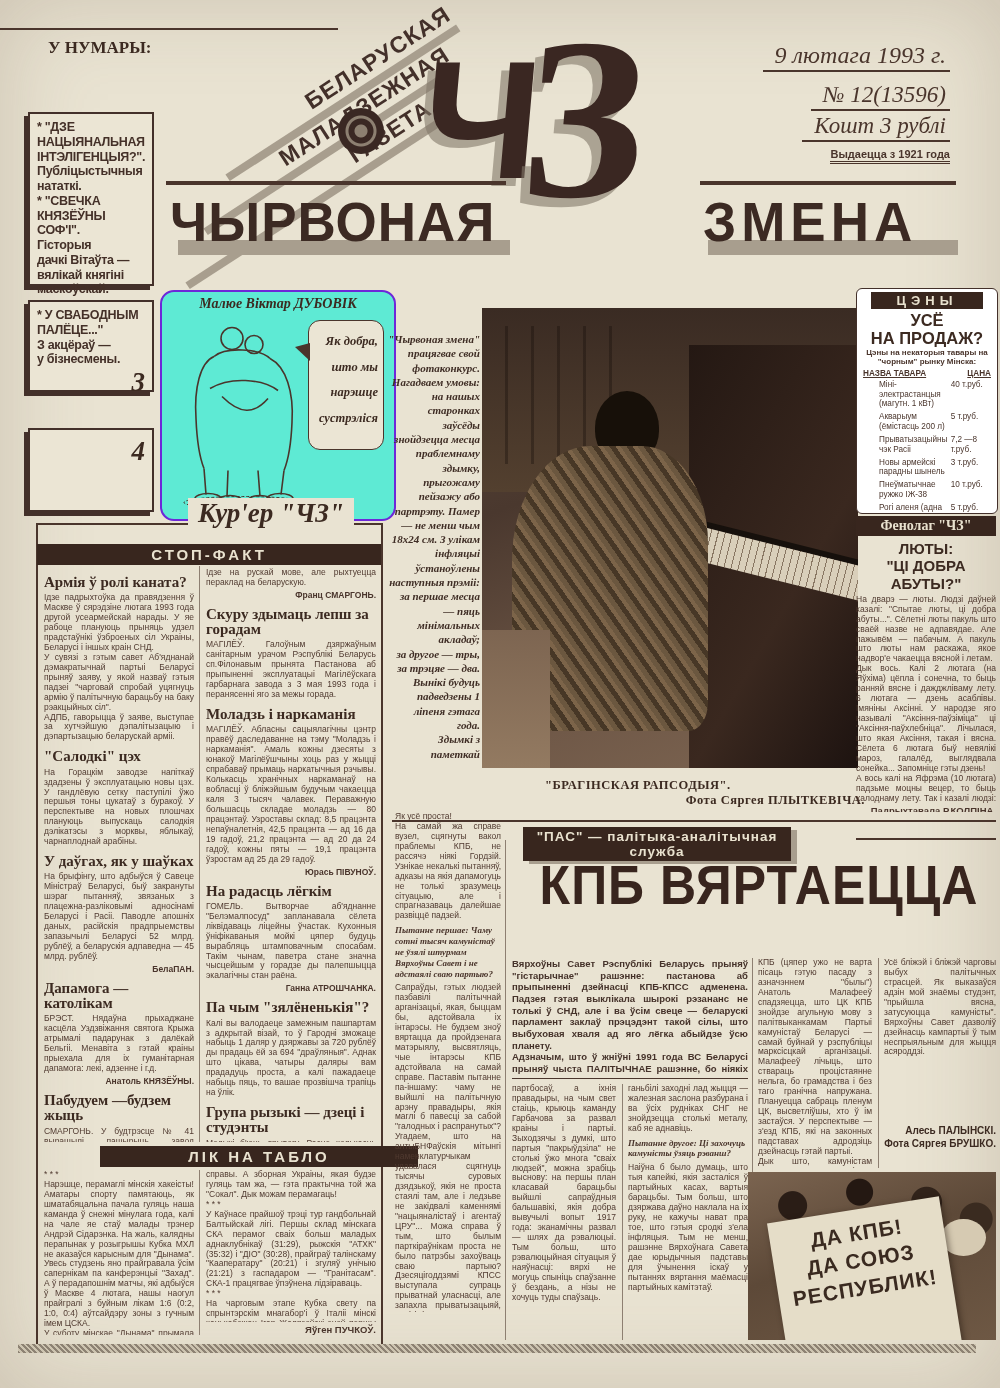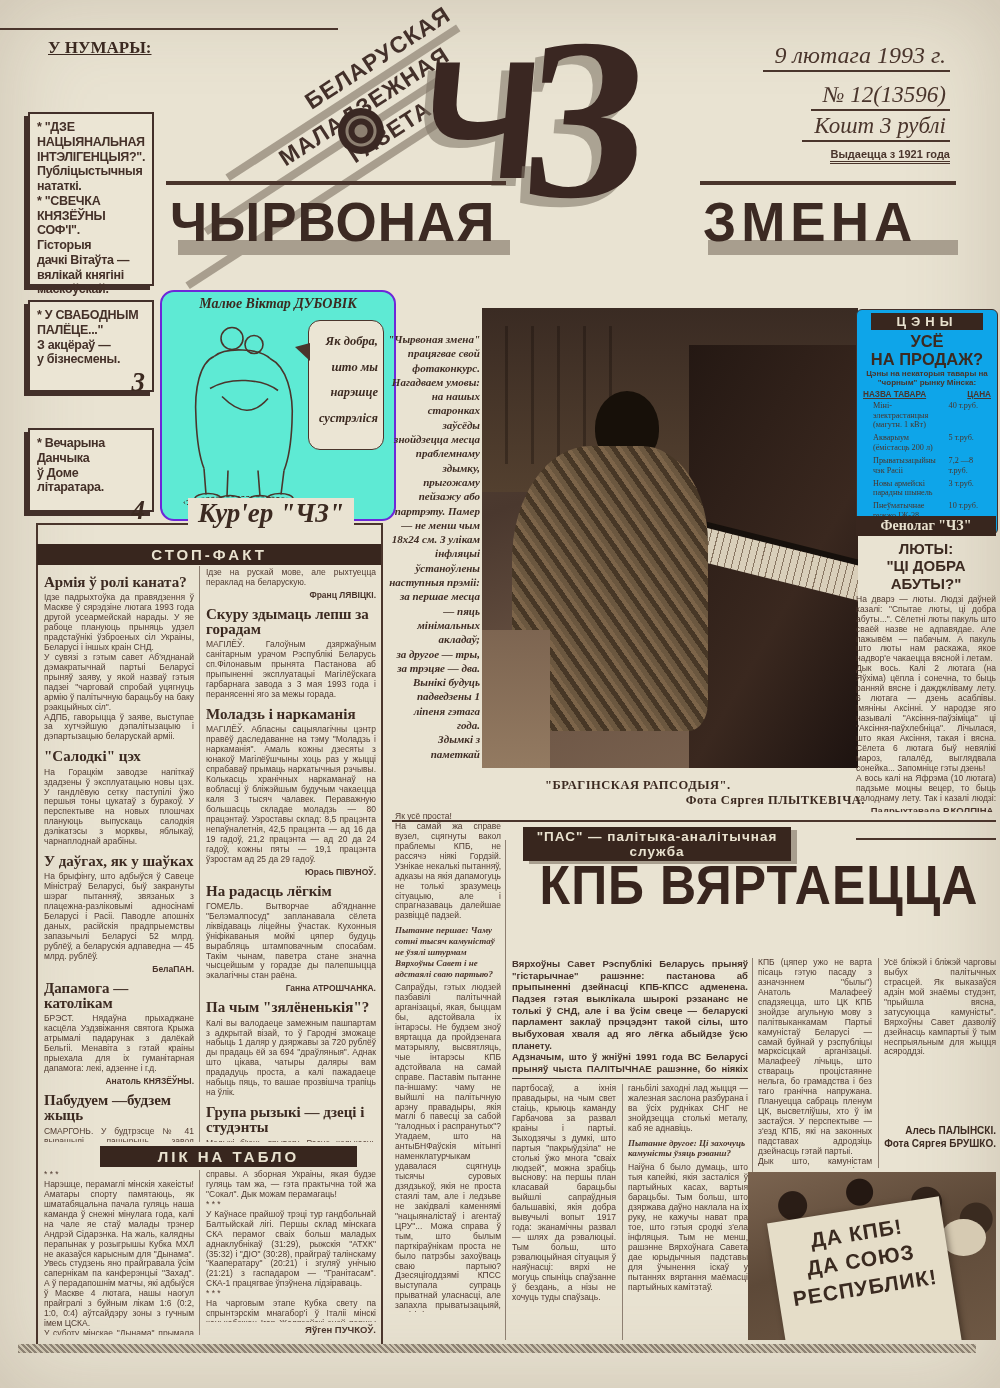--- a/index.html
+++ b/index.html
@@ -30,42 +30,38 @@
   .pprice{width:36%;text-align:left;}
   .flowcol{overflow:hidden;}
 </style>
 </head>
 <body>
 
 <div class="page">
 
   <div class="abs rule" style="left:0;top:28px;width:338px;height:2px;"></div>
 
-  <div class="abs serif" style="left:48px;top:38px;font-weight:bold;font-size:17px;color:#3c2a21;text-decoration:underline;">У НУМАРЫ:</div>
+  <div class="abs serif" style="left:48px;top:38px;font-weight:bold;font-size:17px;color:#3c2a21;">У НУМАРЫ:</div>
   <div class="abs numbox" style="left:28px;top:112px;width:108px;height:162px;">
     <div class="numtxt pre">* "ДЗЕ НАЦЫЯНАЛЬНАЯ ІНТЭЛІГЕНЦЫЯ?".
 Публіцыстычныя нататкі.
 * "СВЕЧКА КНЯЗЁЎНЫ СОФ'І".
 Гісторыя
 дачкі Вітаўта —
 вялікай княгіні
 маскоўскай.</div>
     <div class="pagenum">2</div>
   </div>
   <div class="abs numbox" style="left:28px;top:300px;width:108px;height:80px;">
     <div class="numtxt pre">* У СВАБОДНЫМ ПАЛЁЦЕ..."
 З акцёраў —
 у бізнесмены.</div>
     <div class="pagenum">3</div>
   </div>
   <div class="abs numbox" style="left:28px;top:428px;width:108px;height:72px;">
-    <div class="numtxt pre">* Вечарына
-Данчыка
-ў Доме
-літаратара.</div>
     <div class="pagenum">4</div>
   </div>
 
   <div class="abs" style="left:150px;top:30px;width:340px;height:230px;">
     <span class="ribline" style="left:70px;top:118px;width:275px;">БЕЛАРУСКАЯ</span>
     <span class="ribline" style="left:48px;top:172px;width:300px;">МАЛАДЗЕЖНАЯ</span>
     <span class="ribline" style="left:30px;top:226px;width:300px;">ГАЗЕТА</span>
   </div>
 
   <div class="abs" style="left:338px;top:108px;width:46px;height:46px;border-radius:50%;
@@ -144,30 +140,30 @@
     <div class="abs" style="left:30%;top:18%;width:17%;height:16%;border-radius:50% 50% 45% 45%;background:#171009;"></div>
     <div class="abs" style="left:8%;top:30%;width:52%;height:62%;border-radius:40% 34% 10% 10%;
          background:repeating-linear-gradient(55deg,#6b573f 0 5px,#473726 5px 10px,#7c6449 10px 14px);"></div>
     <div class="abs" style="left:0;top:70%;width:18%;height:30%;background:linear-gradient(#7d6551,#937a61);"></div>
   </div>
   <div class="abs serif" style="left:545px;top:778px;width:320px;">
     <div style="font-weight:bold;font-size:12.5px;letter-spacing:.5px;color:#3c2a21;">"БРАГІНСКАЯ РАПСОДЫЯ".</div>
     <div style="font-weight:bold;font-size:12.5px;text-align:right;letter-spacing:.5px;color:#3c2a21;">Фота Сяргея ПЛЫТКЕВІЧА.</div>
   </div>
 
-  <div class="abs" style="left:856px;top:288px;width:140px;height:224px;border:1.5px solid #43302a;border-radius:6px;background:#0ea5e9;overflow:hidden;margin-top:21px;">
+  <div class="abs" style="left:856px;top:288px;width:140px;height:224px;border:1.5px solid #43302a;border-radius:6px;background:#ffffff;overflow:hidden;">
     <div class="bar" style="margin:3px auto 2px auto;width:112px;font-size:13px;letter-spacing:5px;padding:1px 0;">ЦЭНЫ</div>
     <div class="pre" style="text-align:center;font-weight:800;font-size:16.5px;line-height:1.1;color:#3c2a21;">УСЁ
 НА ПРОДАЖ?</div>
     <div style="text-align:center;font-weight:bold;font-size:8px;line-height:1.15;padding:1px 6px 2px 6px;">Цэны на некаторыя тавары на "чорным" рынку Мінска:</div>
     <div style="display:flex;justify-content:space-between;font-size:8.2px;font-weight:bold;text-decoration:underline;padding:0 6px;">
       <span>НАЗВА ТАВАРА</span>
       <span>ЦАНА</span>
     </div>
-    <div style="padding:2px 6px 0 16px;font-family:Liberation Serif, serif;">
+    <div style="padding:2px 6px 0 22px;">
       <div class="prow">
           <span class="pname">Міні-электрастанцыя (магутн. 1 кВт)</span>
           <span class="pprice">40 т.руб.</span>
         </div>
       <div class="prow">
           <span class="pname">Акварыум (ёмістасць 200 л)</span>
           <span class="pprice">5 т.руб.</span>
         </div>
       <div class="prow">
           <span class="pname">Прыватызацыйны чэк Расіі</span>
@@ -222,37 +218,37 @@
     <div class="arthead">Дапамога —католікам</div>
     <div class="bodytxt just pre">БРЭСТ. Нядаўна прыхаджане касцёла Уздзвіжання святога Крыжа атрымалі падарунак з далёкай Бельгіі. Менавіта з гэтай краіны прыехала для іх гуманітарная дапамога: лекі, адзенне і г.д.</div>
     <div class="byline">Анатоль КНЯЗЁЎНЫ.</div>
     <div class="arthead">Пабудуем —будзем жыць</div>
     <div class="bodytxt just pre">СМАРГОНЬ. У будтрэсце № 41 вырашылі пашырыць завод таварнага бетону, ператварыўшы яго ў завод зборнага жалезабетону. Асноўным аб'ектам завода з'явіцца лінія пустотнага насцілу прадукцыйнасцю 17 тысяч кубаметраў у год.</div>
 
   </div>
 
   <div class="abs flowcol" style="left:206px;top:568px;width:170px;height:574px;">
     <div class="bodytxt just pre">Ідзе на рускай мове, але рыхтуецца пераклад на беларускую.</div>
-    <div class="byline">Франц ЛЯВІЦКІ.</div>
+    <div class="byline">Франц СМАРГОНЬ.</div>
     <div class="arthead">Скуру здымаць лепш за горадам</div>
     <div class="bodytxt just pre">МАГІЛЁЎ. Галоўным дзяржаўным санітарным урачом Рэспублікі Беларусь сп.Філонавым прынята Пастанова аб прыпыненні эксплуатацыі Магілёўскага гарбарнага завода з 3 мая 1993 года і перанясенні яго за межы горада.</div>
     <div class="arthead">Моладзь і наркаманія</div>
     <div class="bodytxt just pre">МАГІЛЁЎ. Абласны сацыялагічны цэнтр правёў даследаванне на тэму "Моладзь і наркаманія". Амаль кожны дзесяты з юнакоў Магілёўшчыны хоць раз у жыцці спрабаваў прымаць наркатычныя рэчывы. Колькасць хранічных наркаманаў на вобласці ў бліжэйшым будучым чакаецца каля 3 тысяч чалавек. Пераважную большасць складае моладзь — 80 працэнтаў. Узроставы склад: 8,5 працэнта непаўналетнія, 42,5 працэнта — ад 16 да 19 гадоў, 21,2 працэнта — ад 20 да 24 гадоў, кожны пяты — 19,1 працэнта ўзростам ад 25 да 29 гадоў.</div>
     <div class="byline">Юрась ПІВУНОЎ.</div>
     <div class="arthead">На радасць лёгкім</div>
     <div class="bodytxt just pre">ГОМЕЛЬ. Вытворчае аб'яднанне "Белэмалпосуд" запланавала сёлета ліквідаваць ліцейны ўчастак. Кухонныя ўніфікаваныя мойкі цяпер будуць вырабляць штамповачным спосабам. Такім чынам, паветра стане значна чысцейшым у горадзе ды палепшыцца экалагічны стан раёна.</div>
     <div class="byline">Ганна АТРОШЧАНКА.</div>
     <div class="arthead">Па чым "зялёненькія"?</div>
     <div class="bodytxt just pre">Калі вы валодаеце замежным пашпартам з адкрытай візай, то ў Гародні зможаце набыць 1 даляр у дзяржавы за 720 рублёў ды прадаць ёй за 694 "драўляныя". Аднак што цікава, чатыры даляры вам прададуць проста, а калі пажадаеце набыць пяць, то вашае прозвішча трапіць на ўлік.</div>
     <div class="arthead">Група рызыкі — дзеці і студэнты</div>
     <div class="bodytxt just pre">Медыкі б'юць трывогу. Расце колькасць захворванняў педыкулёзам ды каростай у Гарадзенскай вобласці. Група рызыкі — дзеці да 10 год і, як ні дзіўна, студэнты гарадзенскіх ВНУ і тэхнікумаў. Найбольшая колькасць захворванняў звычайна назіраецца восенню.</div>
 
   </div>
 
-  <div class="abs bar" style="left:100px;top:1146px;width:257px;font-size:15px;letter-spacing:3px;padding:2px 0;">ЛІК НА ТАБЛО</div>
+  <div class="abs bar" style="left:100px;top:1146px;width:294px;font-size:15px;letter-spacing:3px;padding:2px 12px;">ЛІК НА ТАБЛО</div>
   <div class="abs flowcol bodytxt just pre" style="left:44px;top:1170px;width:150px;height:165px;">* * *
 Нарэшце, перамаглі мінскія хакеісты! Аматары спорту памятаюць, як шматабяцальна пачала гуляць наша каманда ў снежні мінулага года, калі на чале яе стаў малады трэнер Андрэй Сідарэнка. На жаль, калядны перапынак у розыгрышы Кубка МХЛ не аказаўся карысным для "Дынама". Увесь студзень яно прайгравала ўсім сапернікам па канферэнцыі "Захад". А ў перадапошнім матчы, які адбыўся ў Маскве 4 лютага, нашы наогул прайгралі з буйным лікам 1:6 (0:2, 1:0, 0:4) аўтсайдэру зоны з гучным імем ЦСКА.
 У суботу мінскае "Дынама" прымала кіеўскі "Сокал-Эскулап". Нашы выйгралі 3:2 (1:0, 0:2, 2:0).</div>
   <div class="abs flowcol" style="left:206px;top:1170px;width:170px;height:168px;">
     <div class="bodytxt just pre" style="height:152px;overflow:hidden;">справы. А зборная Украіны, якая будзе гуляць там жа, — гэта практычна той жа "Сокал". Дык можам перамагаць!
 * * *
 У Каўнасе прайшоў трэці тур гандбольнай Балтыйскай лігі. Першы склад мінскага СКА перамог сваіх больш маладых аднаклубнікаў (31:29), рыжскія "АТХК" (35:32) і "ДІО" (30:28), прайграў талінскаму "Кааператару" (20:21) і згуляў унічыю (21:21) з гаспадаром — "Гранітасам". СКА-1 працягвае ўпэўнена лідзіраваць.
 * * *
 На чарговым этапе Кубка свету па спрынтэрскім мнагабор'і ў Італіі мінскі канькабежац Ігар Жалязоўскі зноў першы на кіламетровай дыстанцыі.</div>
     <div class="byline" style="font-size:9.5px;">Яўген ПУЧКОЎ.</div>

